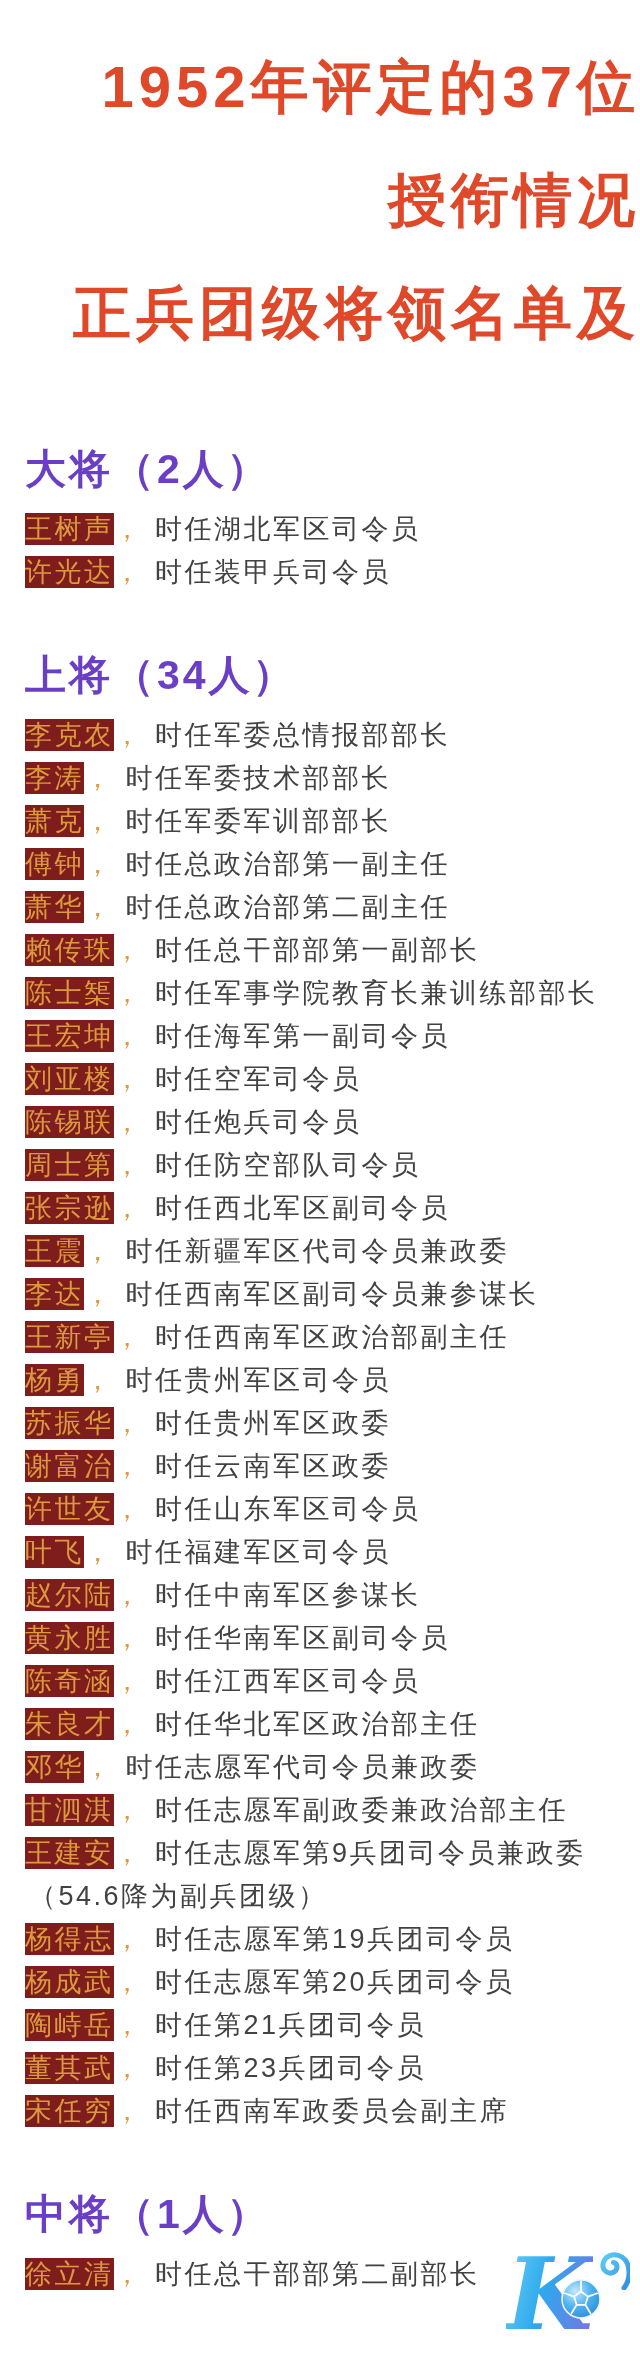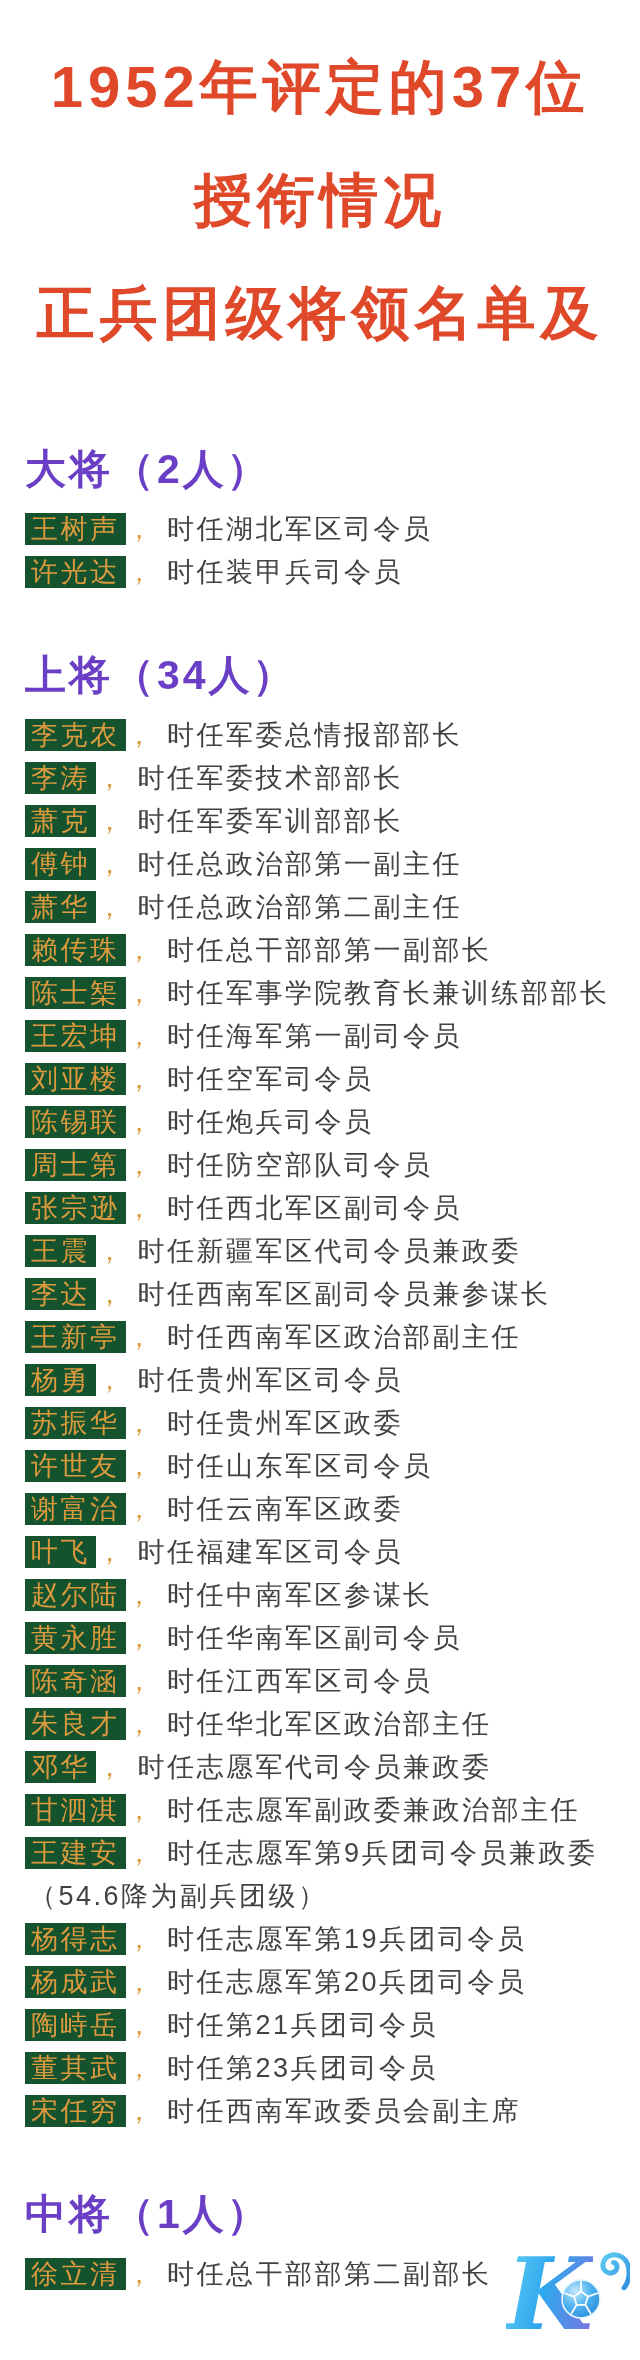--- a/index.html
+++ b/index.html
@@ -2,40 +2,40 @@
 <html><head>
 <meta charset="utf-8">
 <style>
   html, body { margin:0; padding:0; background:#ffffff; }
   .page {
     position:relative; width:640px; height:2360px; overflow:hidden;
     background:#ffffff; font-family:"Liberation Sans", sans-serif;
   }
 
   
-  .title { padding-top:30px; text-align:center; }
+  .title { padding-top:30px; text-align:right; }
   .title-line {
     font-size:58px; font-weight:700; color:#e0482a;
     line-height:113px; letter-spacing:5px; white-space:nowrap;
   }
 
   
   .sections { display:block; }
   .section { margin:56px 0 0 25px; }
   .section:first-child { margin-top:75px; }
   .section-header {
     margin:0; font-size:41px; font-weight:700; color:#6a3fc6;
     line-height:50px; letter-spacing:3px;
   }
   .entry-list { margin-top:14px; }
   .entry-line, .entry-note {
     font-size:27px; line-height:43px; color:#424242;
     letter-spacing:2.5px; white-space:nowrap;
   }
-  .entry-name { color:#dc9a3e; background:#14532d; padding:1px 6px; font-weight:500; }
+  .entry-name { color:#dc9a3e; background:#7f1d1d; padding:1px 0; font-weight:500; }
   .entry-sep  { color:#dc9a3e; margin-right:12px; }
   .entry-note { padding-left:4px; }
 
   
   .watermark {
     position:absolute; right:6px; bottom:8px;
     display:flex; align-items:center;
   }
   .wm-logo { position:relative; width:128px; height:102px; flex:0 0 auto; }
   .wm-k {
@@ -166,26 +166,26 @@
     <div class="entry-line"><span class="entry-name">杨勇</span><span class="entry-sep">，</span><span class="entry-role">时任贵州军区司令员</span></div>
 
   </div>
 
   <div class="entry">
     <div class="entry-line"><span class="entry-name">苏振华</span><span class="entry-sep">，</span><span class="entry-role">时任贵州军区政委</span></div>
 
   </div>
 
   <div class="entry">
+    <div class="entry-line"><span class="entry-name">谢富治</span><span class="entry-sep">，</span><span class="entry-role">时任云南军区政委</span></div>
+
+  </div>
+
+  <div class="entry">
     <div class="entry-line"><span class="entry-name">许世友</span><span class="entry-sep">，</span><span class="entry-role">时任山东军区司令员</span></div>
-
-  </div>
-
-  <div class="entry">
-    <div class="entry-line"><span class="entry-name">谢富治</span><span class="entry-sep">，</span><span class="entry-role">时任云南军区政委</span></div>
 
   </div>
 
   <div class="entry">
     <div class="entry-line"><span class="entry-name">叶飞</span><span class="entry-sep">，</span><span class="entry-role">时任福建军区司令员</span></div>
 
   </div>
 
   <div class="entry">
     <div class="entry-line"><span class="entry-name">赵尔陆</span><span class="entry-sep">，</span><span class="entry-role">时任中南军区参谋长</span></div>

